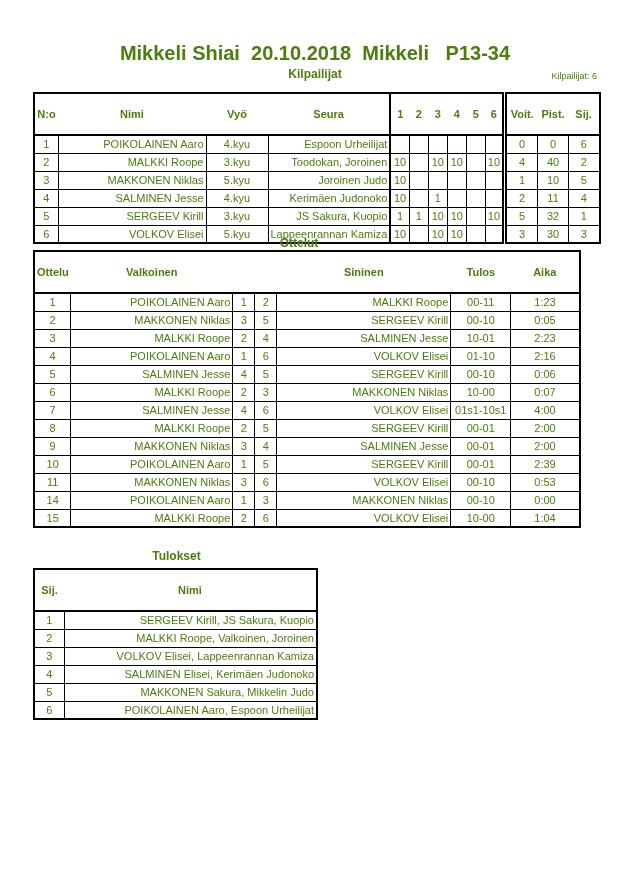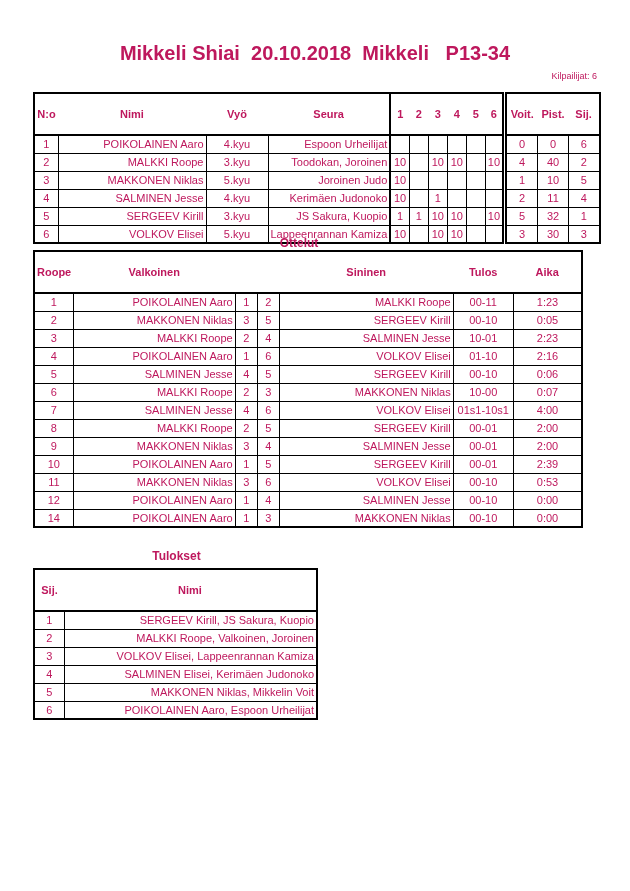--- a/index.html
+++ b/index.html
@@ -2,21 +2,21 @@
 <html><head>
 <meta charset="utf-8">
 <style>
   * { box-sizing: border-box; }
   html, body { margin: 0; padding: 0; background: #fff; }
   .page {
     position: relative;
     width: 630px;
     height: 891px;
     background: #ffffff;
-    color: #be185d;
+    color: #4d7c0f;
     font-family: "Liberation Sans", sans-serif;
     overflow: hidden;
   }
   .title {
     position: absolute;
     top: 42px; left: 0; width: 630px;
     text-align: center;
     font-size: 20px;
     font-weight: bold;
     white-space: pre;
@@ -71,20 +71,21 @@
   table.tbl th.gs, table.tbl td.gs { border-left: 2px solid #000; }
   table.tbl th.dbl, table.tbl td.dbl { border-left: 5px double #000; }
 </style>
 </head>
 <body>
 
 <div class="page">
 
   <div class="title">Mikkeli Shiai  20.10.2018  Mikkeli   P13-34</div>
 
+  <div class="sec-title t1-title">Kilpailijat</div>
   <div class="count">Kilpailijat: 6</div>
 
   <table class="tbl t1">
     <colgroup>
       <col style="width:24px">
         <col style="width:148px">
         <col style="width:62px">
         <col style="width:114px">
       <col style="width:19px">
         <col style="width:19px">
@@ -214,21 +215,21 @@
       <col style="width:23px">
         <col style="width:162px">
         <col style="width:22px">
         <col style="width:22px">
       <col style="width:174px">
         <col style="width:60px">
         <col style="width:69px">
     </colgroup>
     <thead>
       <tr>
-        <th class="al">Roope</th>
+        <th class="al">Ottelu</th>
         <th>Valkoinen</th>
         <th></th>
         <th></th>
         <th>Sininen</th>
         <th>Tulos</th>
         <th>Aika</th>
       </tr>
     </thead>
     <tbody>
         <tr>
@@ -324,36 +325,36 @@
         <tr>
     <td class="ctr">11</td>
     <td class="lft">MAKKONEN Niklas</td>
     <td class="ctr">3</td>
     <td class="ctr">6</td>
     <td class="lft">VOLKOV Elisei</td>
     <td class="ctr">00-10</td>
     <td class="ctr">0:53</td>
   </tr>
         <tr>
-    <td class="ctr">12</td>
-    <td class="lft">POIKOLAINEN Aaro</td>
-    <td class="ctr">1</td>
-    <td class="ctr">4</td>
-    <td class="lft">SALMINEN Jesse</td>
+    <td class="ctr">14</td>
+    <td class="lft">POIKOLAINEN Aaro</td>
+    <td class="ctr">1</td>
+    <td class="ctr">3</td>
+    <td class="lft">MAKKONEN Niklas</td>
     <td class="ctr">00-10</td>
     <td class="ctr">0:00</td>
   </tr>
         <tr>
-    <td class="ctr">14</td>
-    <td class="lft">POIKOLAINEN Aaro</td>
-    <td class="ctr">1</td>
-    <td class="ctr">3</td>
-    <td class="lft">MAKKONEN Niklas</td>
-    <td class="ctr">00-10</td>
-    <td class="ctr">0:00</td>
+    <td class="ctr">15</td>
+    <td class="lft">MALKKI Roope</td>
+    <td class="ctr">2</td>
+    <td class="ctr">6</td>
+    <td class="lft">VOLKOV Elisei</td>
+    <td class="ctr">10-00</td>
+    <td class="ctr">1:04</td>
   </tr>
       </tbody>
   </table>
 
   <div class="sec-title t3-title">Tulokset</div>
 
   <table class="tbl t3">
     <colgroup>
       <col style="width:30px">
         <col style="width:253px">
@@ -376,21 +377,21 @@
         <tr>
     <td class="ctr">3</td>
     <td class="lft">VOLKOV Elisei, Lappeenrannan Kamiza</td>
   </tr>
         <tr>
     <td class="ctr">4</td>
     <td class="lft">SALMINEN Elisei, Kerimäen Judonoko</td>
   </tr>
         <tr>
     <td class="ctr">5</td>
-    <td class="lft">MAKKONEN Niklas, Mikkelin Voit</td>
+    <td class="lft">MAKKONEN Sakura, Mikkelin Judo</td>
   </tr>
         <tr>
     <td class="ctr">6</td>
     <td class="lft">POIKOLAINEN Aaro, Espoon Urheilijat</td>
   </tr>
       </tbody>
   </table>
 
 </div>
 

